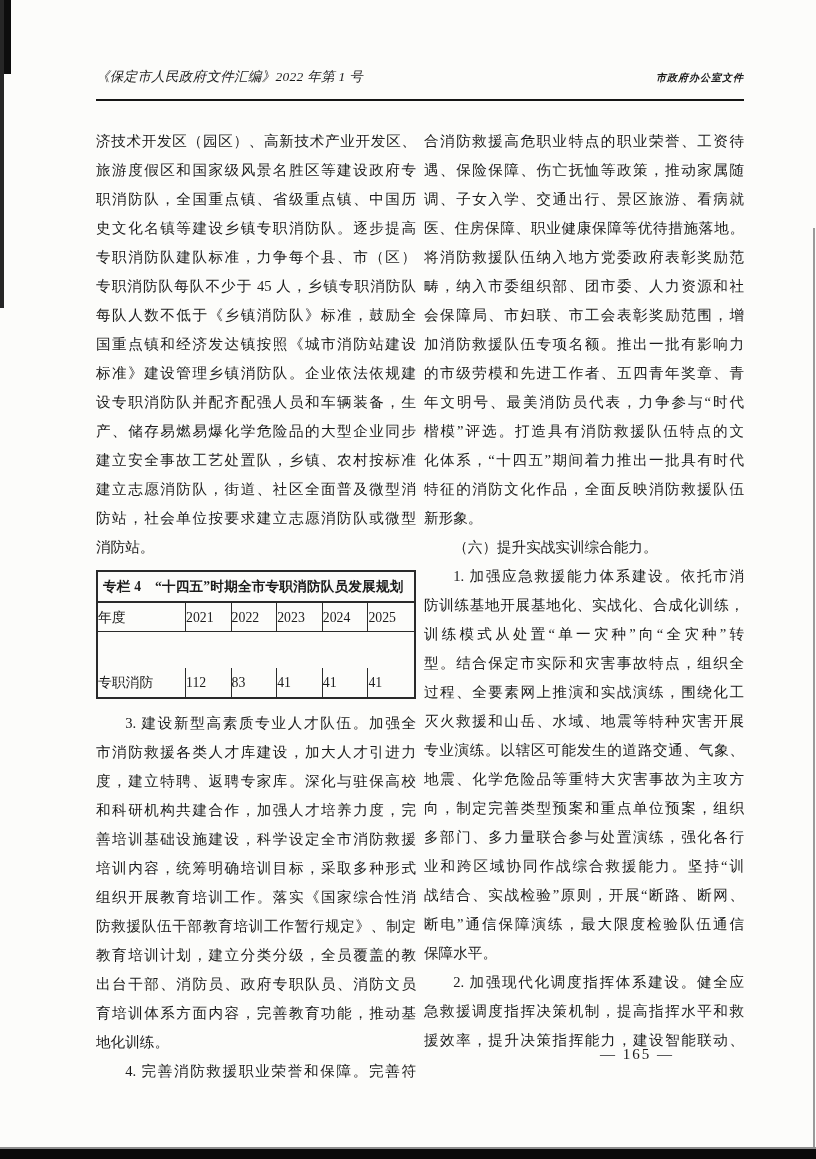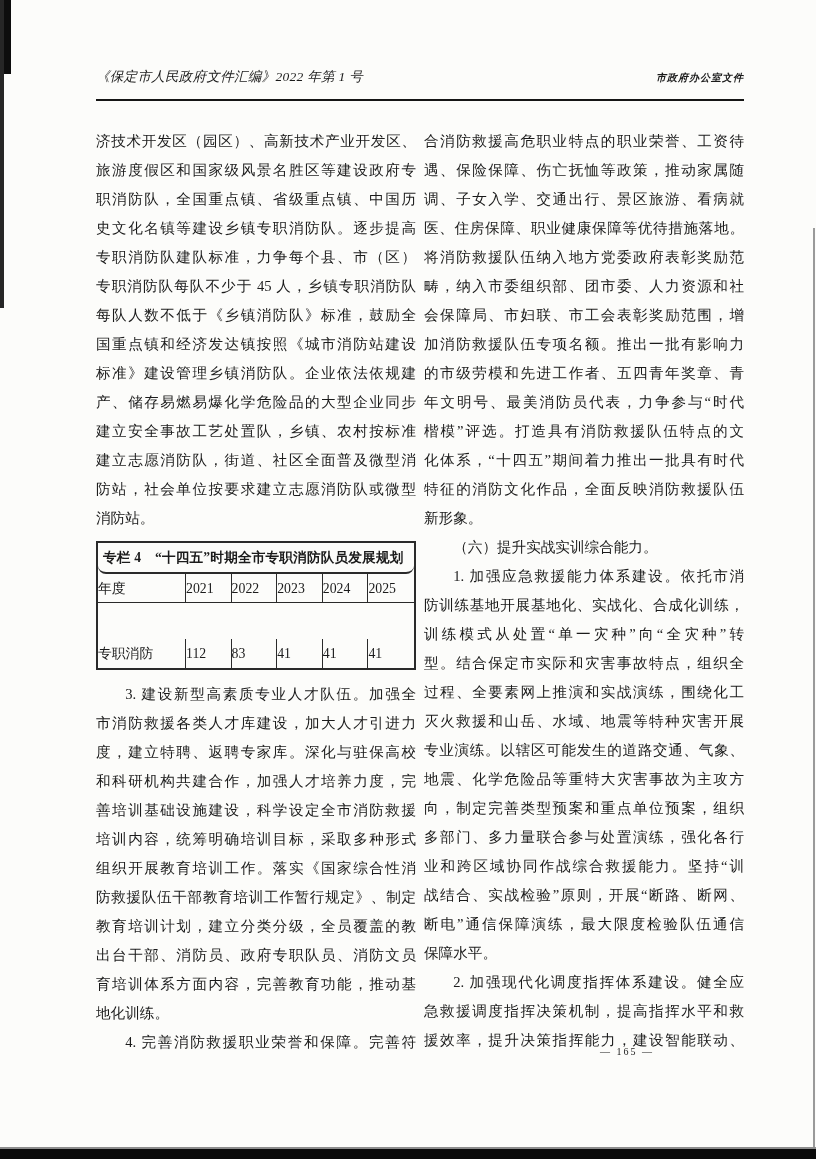--- a/index.html
+++ b/index.html
@@ -26,29 +26,29 @@
   .col { position:absolute; top:127px; width:320px; font-size:14.6px; line-height:29px; }
   .col-left  { left:96px; }
   .col-right { left:424px; }
   .line { text-align:justify; text-align-last:justify; text-justify:inter-character;
           height:29px; overflow:hidden; white-space:nowrap; }
   .line.end    { text-align-last:left; }
   .line.indent { text-indent:2em; }
   
   .cbox { border:2px solid #2a2a2a; margin:8px 0 10px 0; background:#fcfcfa; }
   .cbox-title { font-weight:bold; font-size:13.6px; line-height:1; padding:8px 3px 7px 5px;
-                border-bottom:2px solid #2a2a2a; white-space:nowrap; letter-spacing:.2px;border-radius:8px; }
+                border-bottom:2px solid #2a2a2a; white-space:nowrap; letter-spacing:.2px; }
   .cbox-row { display:grid; grid-template-columns:88px repeat(5,1fr); }
   .cbox-row > div { border-right:1px solid #2a2a2a; border-bottom:1px solid #2a2a2a;
                     text-align:left; padding:8px 11px 7px 0; font-size:13.8px; line-height:1; }
   .cbox-row > div:last-child { border-right:none; }
   .cbox-row.last > div { border-bottom:none;margin-top:36px; }
   
   .page-number { position:absolute; left:600px; top:1046px; width:130px;
-                 font-size:10px; letter-spacing:2px; }
+                 font-size:15px; letter-spacing:2px; }
 </style>
 </head>
 <body>
 
 <div class="page">
 
   <div class="scan-tl"></div>
   <div class="scan-lline"></div>
   <div class="scan-bottom"></div>
   <div class="scan-rline"></div>
@@ -63,20 +63,21 @@
     <div>
         <div class="line">济技术开发区（园区）、高新技术产业开发区、</div>
         <div class="line">旅游度假区和国家级风景名胜区等建设政府专</div>
         <div class="line">职消防队，全国重点镇、省级重点镇、中国历</div>
         <div class="line">史文化名镇等建设乡镇专职消防队。逐步提高</div>
         <div class="line">专职消防队建队标准，力争每个县、市（区）</div>
         <div class="line">专职消防队每队不少于 45 人，乡镇专职消防队</div>
         <div class="line">每队人数不低于《乡镇消防队》标准，鼓励全</div>
         <div class="line">国重点镇和经济发达镇按照《城市消防站建设</div>
         <div class="line">标准》建设管理乡镇消防队。企业依法依规建</div>
+        <div class="line">设专职消防队并配齐配强人员和车辆装备，生</div>
         <div class="line">产、储存易燃易爆化学危险品的大型企业同步</div>
         <div class="line">建立安全事故工艺处置队，乡镇、农村按标准</div>
         <div class="line">建立志愿消防队，街道、社区全面普及微型消</div>
         <div class="line">防站，社会单位按要求建立志愿消防队或微型</div>
         <div class="line end">消防站。</div>
       </div>
 
     <div class="cbox">
       <div class="cbox-title">专栏 4　“十四五”时期全市专职消防队员发展规划</div>
       <div class="cbox-row">

